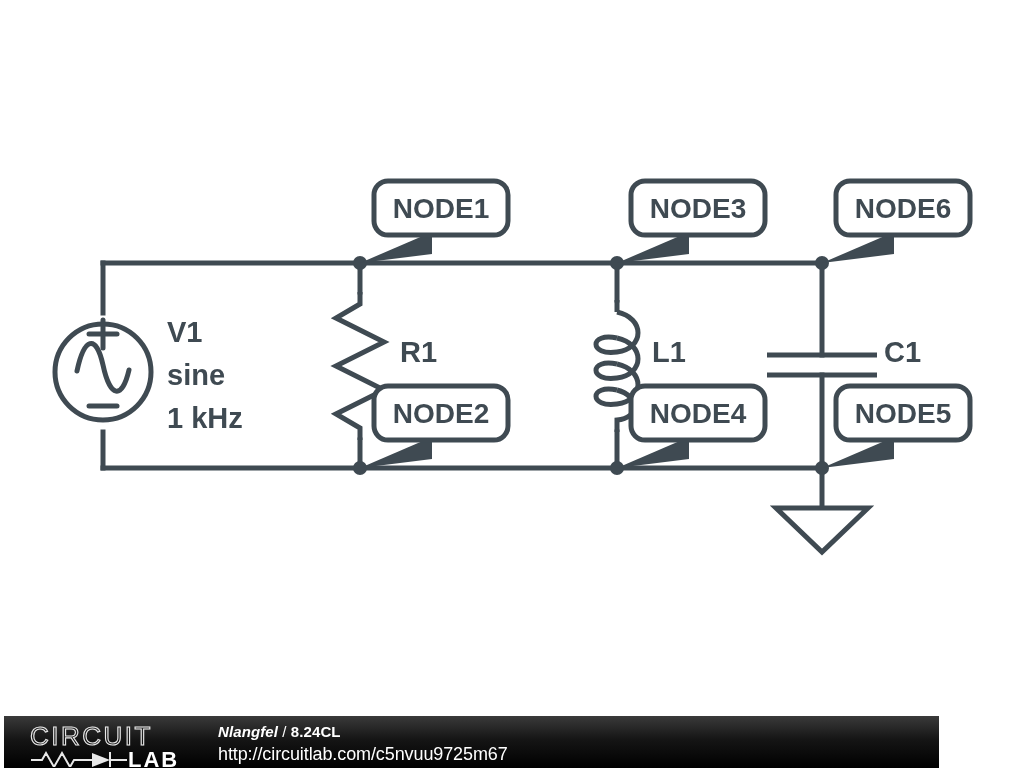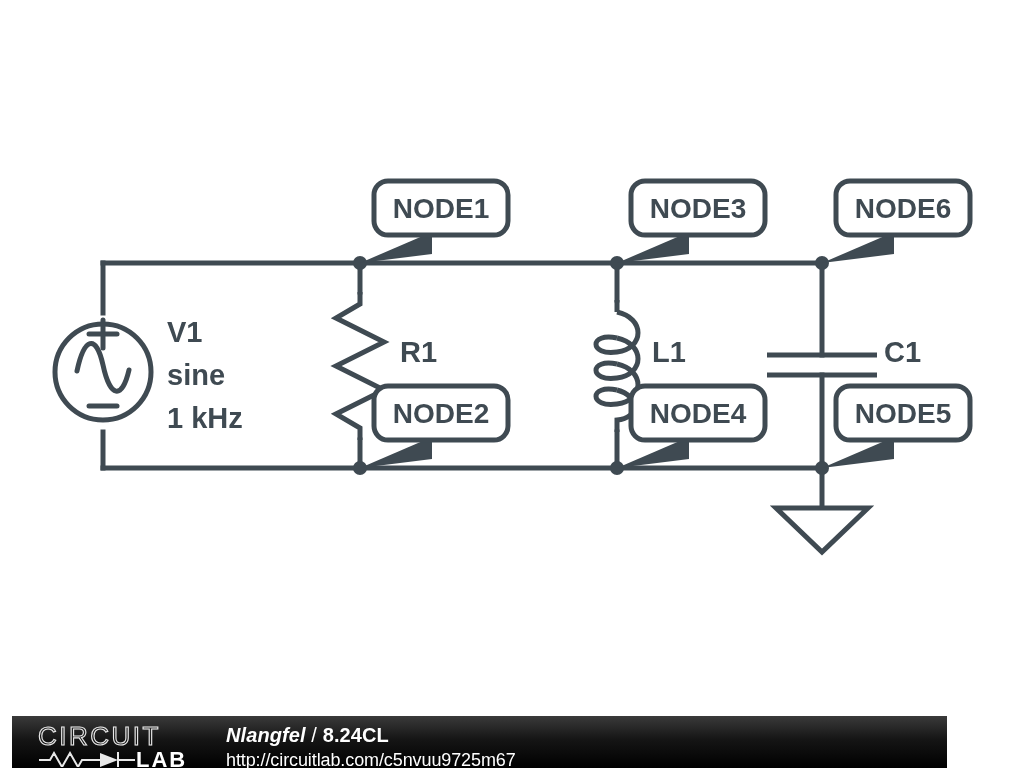--- a/index.html
+++ b/index.html
@@ -29,21 +29,21 @@
     background: #ffffff;
   }
   svg.schematic {
     display: block;
     width: 1024px;
     height: 716px;
   }
   
   .footer {
     position: absolute;
-    left: 12px;
+    left: 4px;
     top: 716px;
     width: 935px;
     height: 52px;
     background: linear-gradient(to bottom, #3a3a3a 0%, #151515 45%, #000000 100%);
     overflow: hidden;
   }
   .footer-logo {
     position: absolute;
     left: 26px;
     top: 5px;
@@ -52,21 +52,21 @@
   }
   .footer-meta {
     position: absolute;
     left: 214px;
     top: 6px;
     color: #ffffff;
     line-height: 1.32;
     white-space: nowrap;
   }
   .meta-line1 {
-    font-size: 20px;
+    font-size: 15px;
     letter-spacing: 0.1px;
   }
   .meta-user {
     font-style: italic;
     font-weight: bold;
   }
   .meta-sep {
     font-style: normal;
     font-weight: normal;
   }

